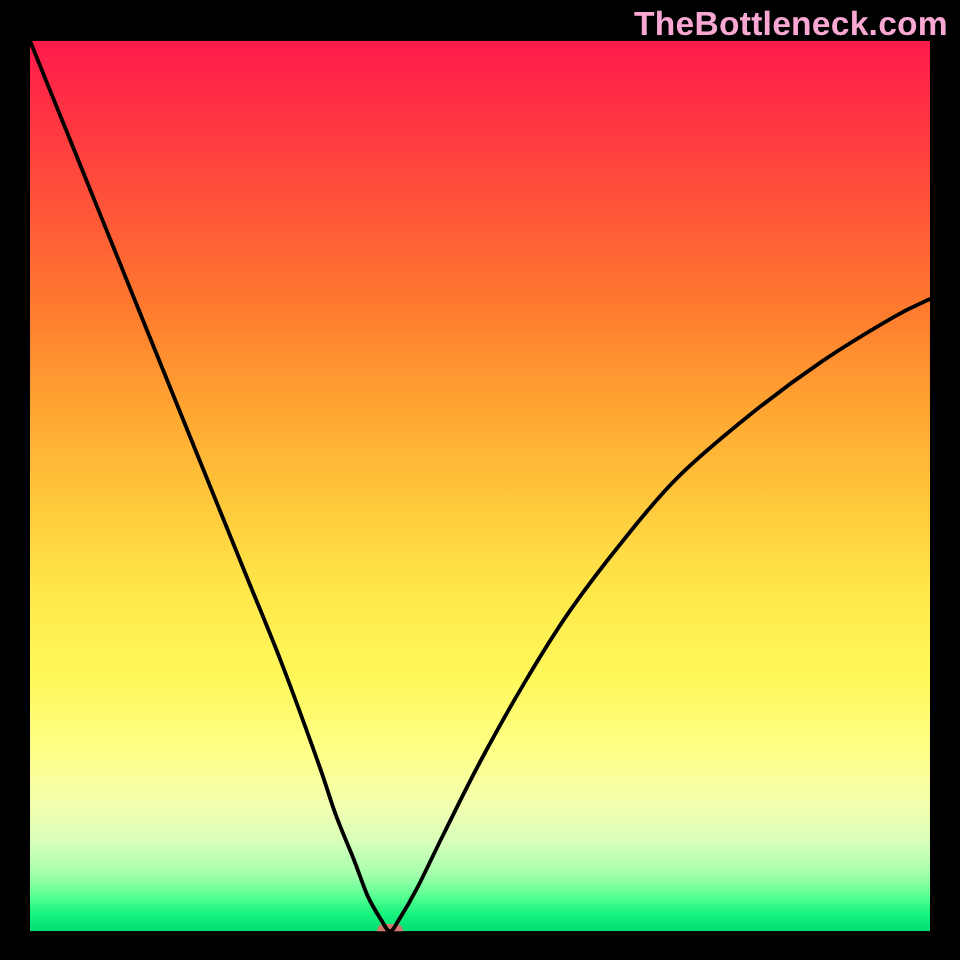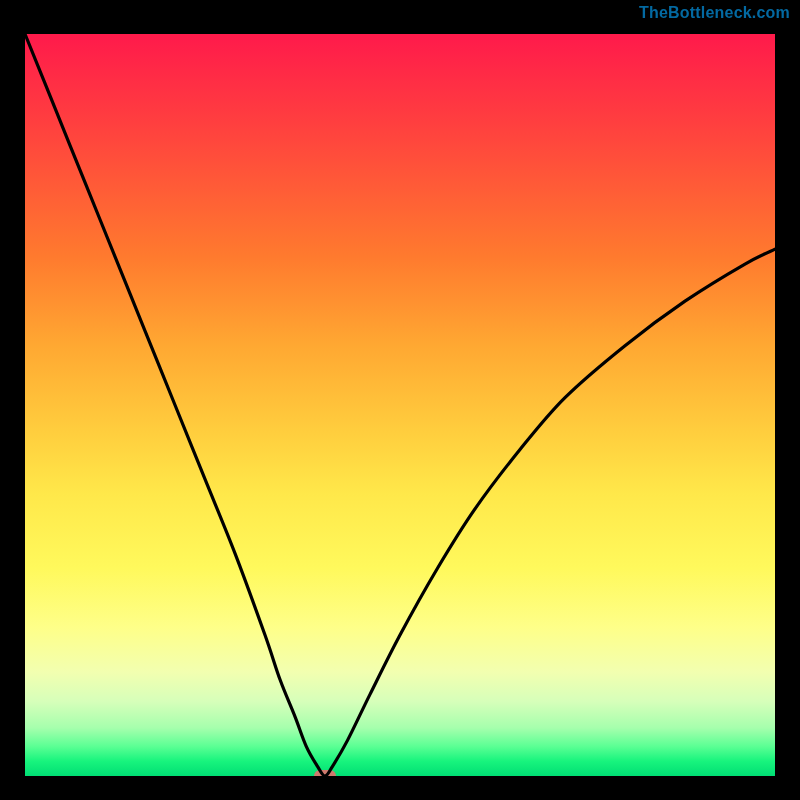--- a/index.html
+++ b/index.html
@@ -16,23 +16,23 @@
     top: 0;
     width: 800px;
     height: 800px;
     background: #000;
   }
   .watermark {
     position: absolute;
     top: 4px;
     right: 10px;
     font-family: Arial, Helvetica, sans-serif;
-    font-size: 16px;
+    font-size: 28px;
     font-weight: 600;
-    color: #0369a1;
+    color: #f9a8d4;
     letter-spacing: 0.2px;
   }
   .plot {
     position: absolute;
     left: 25px;
     top: 34px;
     width: 750px;
     height: 742px;
     overflow: hidden;
   }

